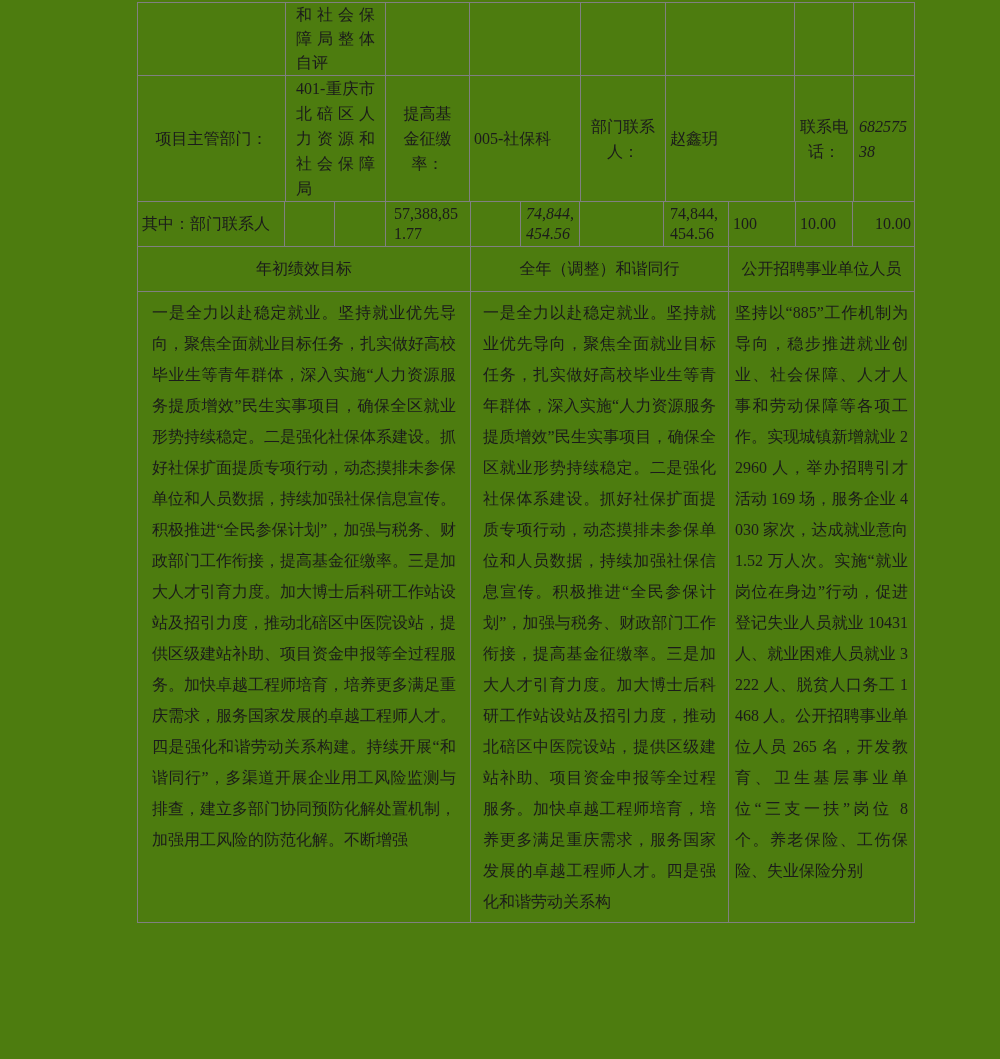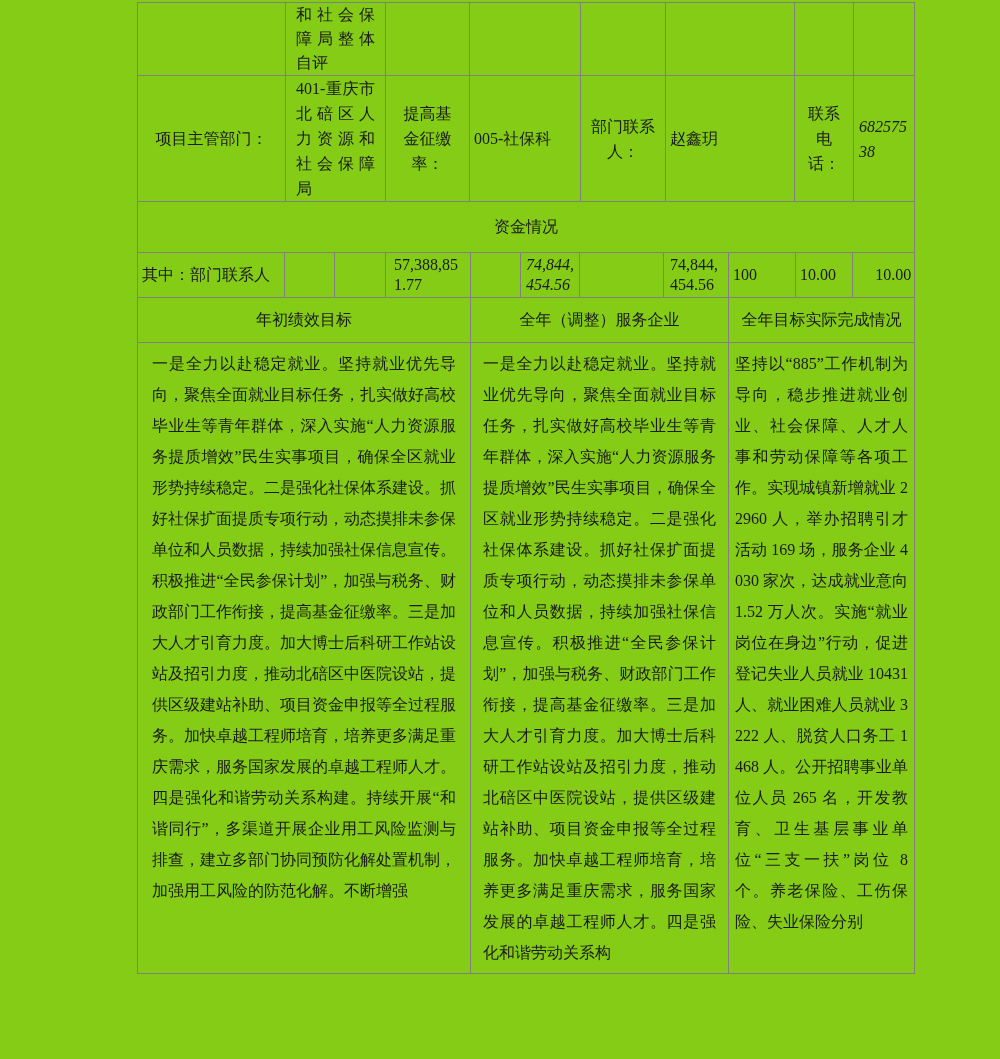--- a/index.html
+++ b/index.html
@@ -1,38 +1,38 @@
 <!DOCTYPE html>
 <html><head>
 <meta charset="utf-8">
 <style>
   html,body { margin:0; padding:0; background:#ffffff; }
   .page {
     position:relative; width:1000px; height:1059px;
-    background:#84cc16; overflow:hidden;
+    background:#4d7c0f; overflow:hidden;
     font-family:"Liberation Serif","DejaVu Serif",serif;
     color:#1b1b1b;
   }
   .doc { position:absolute; left:137px; top:2px; width:777px; }
   table { border-collapse:collapse; table-layout:fixed; width:777px; }
   .t2, .t3 { margin-top:-1px; }
   td {
     border:1px solid #808080;
     font-size:16px; line-height:20px;
     padding:0 4px; overflow:hidden;
     vertical-align:middle; word-break:break-all;
   }
   
   .t1 .r1 td { height:53px; }
   .t1 .r2 td { height:113px; line-height:25px; }
   .t1 .carry { line-height:24px; padding:0 10px; text-align:justify; }
   .center { text-align:center; }
   .left { text-align:left; }
   .pad10 { padding:0 10px; }
-  .pad12 { padding:0 12px; }
+  .pad12 { padding:0 4px; }
   .pad8  { padding:0 8px; }
   .pad5  { padding:0 5px;font-style:italic; }
   .pad6  { padding:0 6px; }
   .just  { text-align:justify; }
   
   .t2 .banner td { height:50px; }
   .t2 .fhead td  { height:60px; line-height:24px; }
   .t2 .frow td   { height:44px; }
   .t2 .num   { line-height:20px; text-align:left; }
   .t2 .score { text-align:right; padding:0 3px; }
@@ -96,23 +96,20 @@
           <col style="width:85px">
         <col style="width:50px">
           <col style="width:59px">
           <col style="width:84px">
           <col style="width:65px">
         <col style="width:67px">
           <col style="width:57px">
           <col style="width:62px">
       </colgroup>
       <tbody>
-          <tr class="banner">
-        <td colspan="11" class="center">资金情况</td>
-      </tr>
       <tr class="frow">
         <td>其中：部门联系人</td>
         <td></td>
         <td></td>
         <td class="num pad8">57,388,851.77</td>
         <td></td>
         <td class="num pad5">74,844,454.56</td>
         <td></td>
         <td class="num pad6">74,844,454.56</td>
         <td>100</td>
@@ -124,22 +121,22 @@
 
     <table class="t3">
       <colgroup>
         <col style="width:333px">
           <col style="width:258px">
           <col style="width:186px">
       </colgroup>
       <tbody>
       <tr class="phead">
         <td class="center">年初绩效目标</td>
-        <td class="center">全年（调整）服务企业</td>
-        <td class="center">全年目标实际完成情况</td>
+        <td class="center">全年（调整）和谐同行</td>
+        <td class="center">公开招聘事业单位人员</td>
       </tr>
       <tr class="pbody">
         <td class="c1">一是全力以赴稳定就业。坚持就业优先导向，聚焦全面就业目标任务，扎实做好高校毕业生等青年群体，深入实施“人力资源服务提质增效”民生实事项目，确保全区就业形势持续稳定。二是强化社保体系建设。抓好社保扩面提质专项行动，动态摸排未参保单位和人员数据，持续加强社保信息宣传。积极推进“全民参保计划”，加强与税务、财政部门工作衔接，提高基金征缴率。三是加大人才引育力度。加大博士后科研工作站设站及招引力度，推动北碚区中医院设站，提供区级建站补助、项目资金申报等全过程服务。加快卓越工程师培育，培养更多满足重庆需求，服务国家发展的卓越工程师人才。四是强化和谐劳动关系构建。持续开展“和谐同行”，多渠道开展企业用工风险监测与排查，建立多部门协同预防化解处置机制，加强用工风险的防范化解。不断增强</td>
         <td class="c2">一是全力以赴稳定就业。坚持就业优先导向，聚焦全面就业目标任务，扎实做好高校毕业生等青年群体，深入实施“人力资源服务提质增效”民生实事项目，确保全区就业形势持续稳定。二是强化社保体系建设。抓好社保扩面提质专项行动，动态摸排未参保单位和人员数据，持续加强社保信息宣传。积极推进“全民参保计划”，加强与税务、财政部门工作衔接，提高基金征缴率。三是加大人才引育力度。加大博士后科研工作站设站及招引力度，推动北碚区中医院设站，提供区级建站补助、项目资金申报等全过程服务。加快卓越工程师培育，培养更多满足重庆需求，服务国家发展的卓越工程师人才。四是强化和谐劳动关系构</td>
         <td class="c3">坚持以“885”工作机制为导向，稳步推进就业创业、社会保障、人才人事和劳动保障等各项工作。实现城镇新增就业 22960 人，举办招聘引才活动 169 场，服务企业 4030 家次，达成就业意向 1.52 万人次。实施“就业岗位在身边”行动，促进登记失业人员就业 10431 人、就业困难人员就业 3222 人、脱贫人口务工 1468 人。公开招聘事业单位人员 265 名，开发教育、卫生基层事业单位“三支一扶”岗位 8 个。养老保险、工伤保险、失业保险分别</td>
       </tr>
     </tbody>
       </table>
 
   </div>

